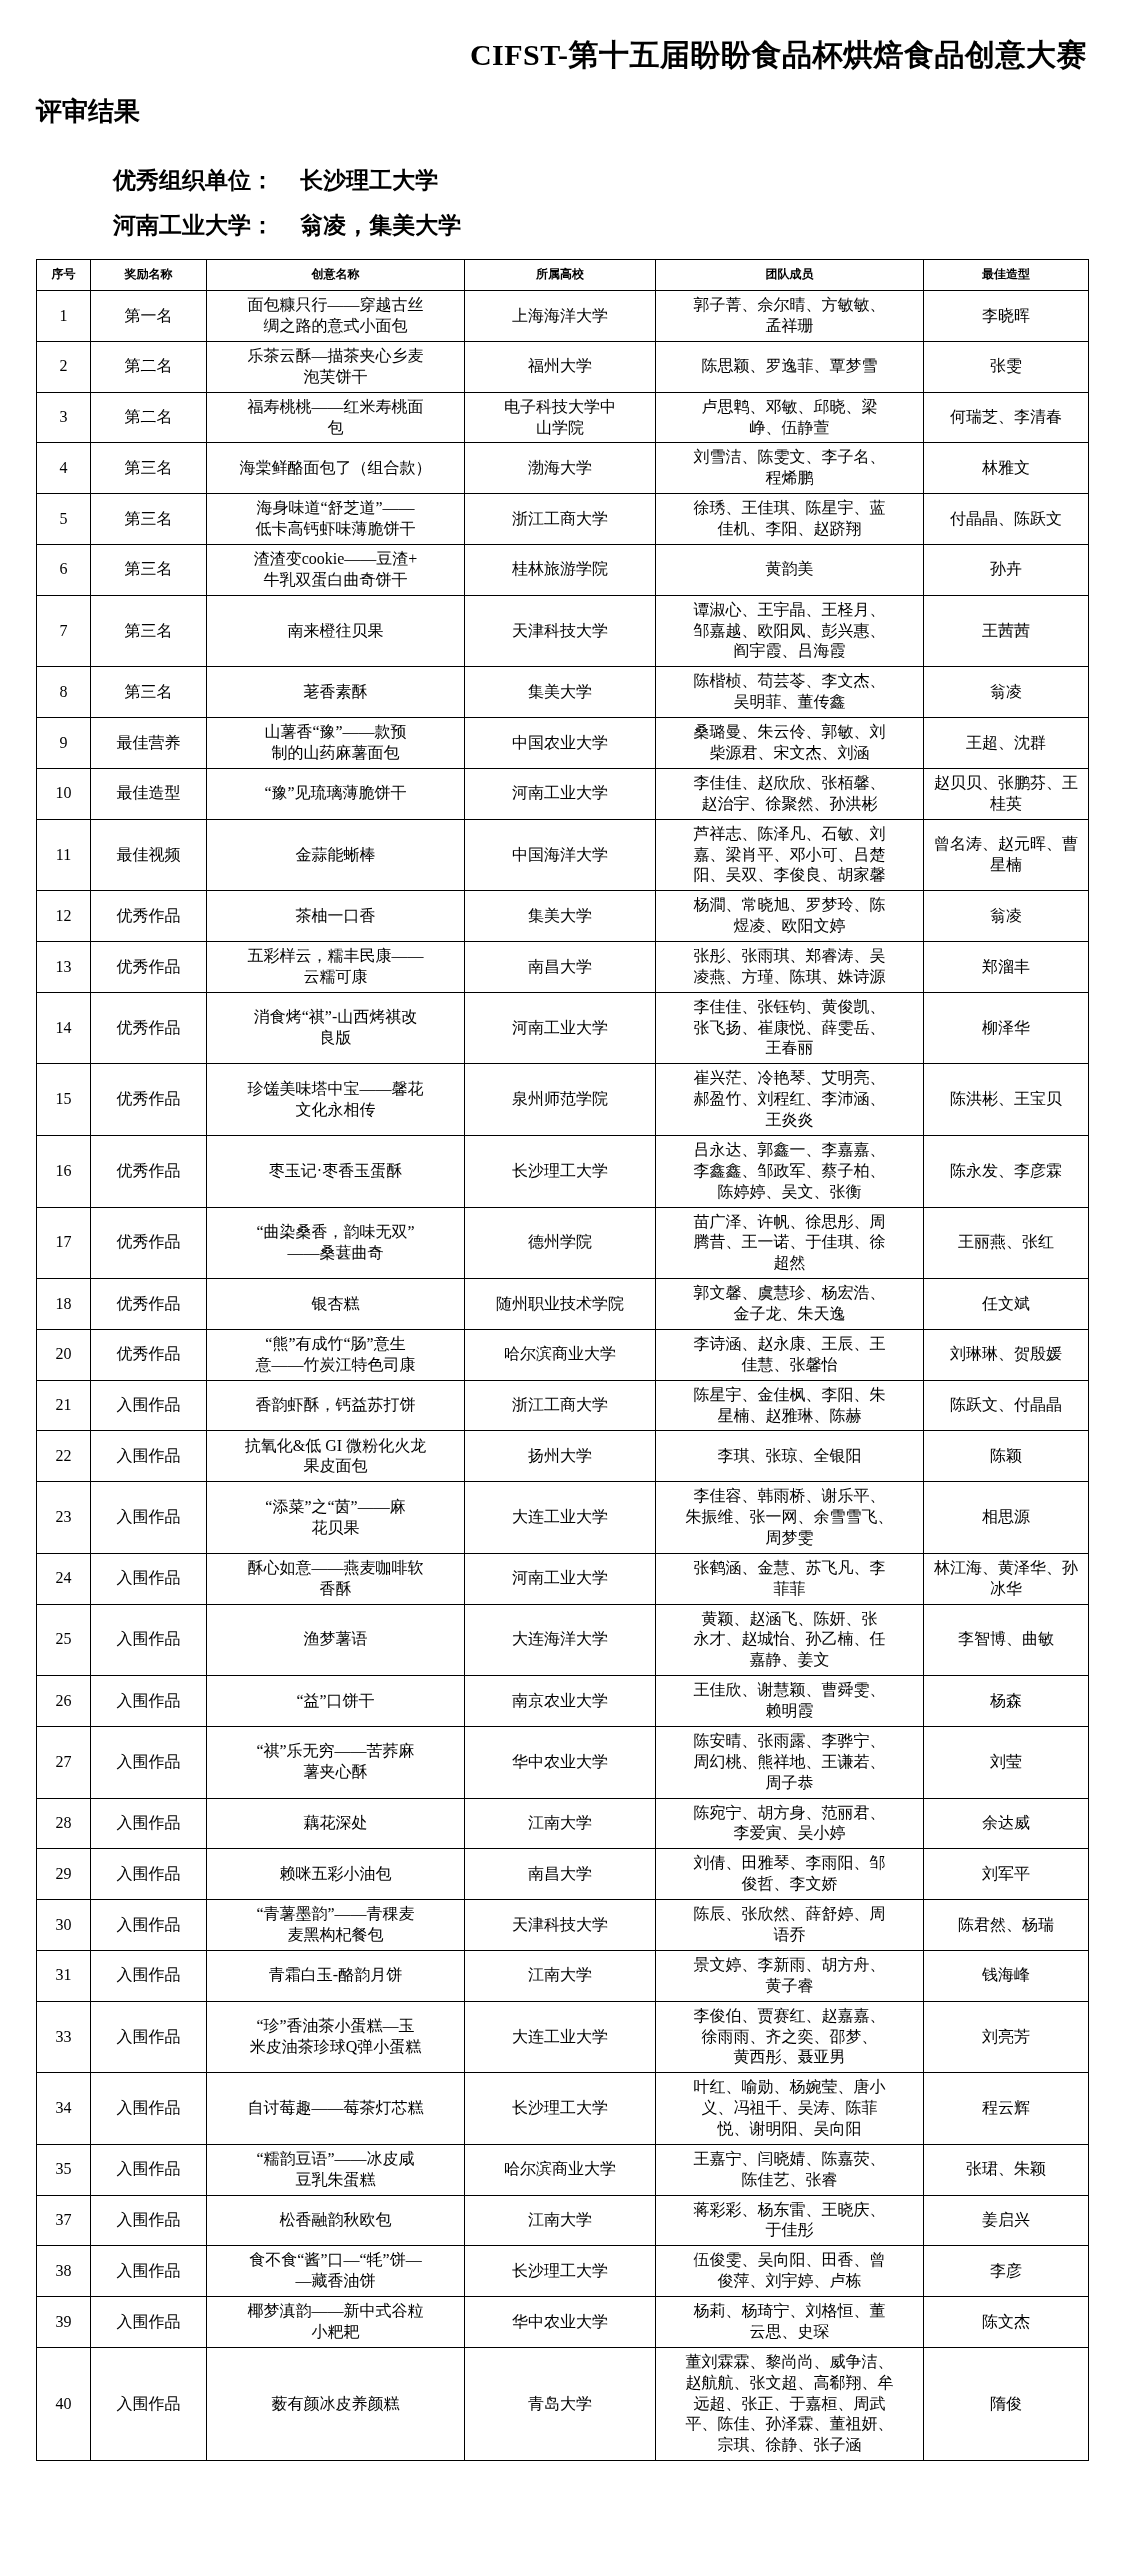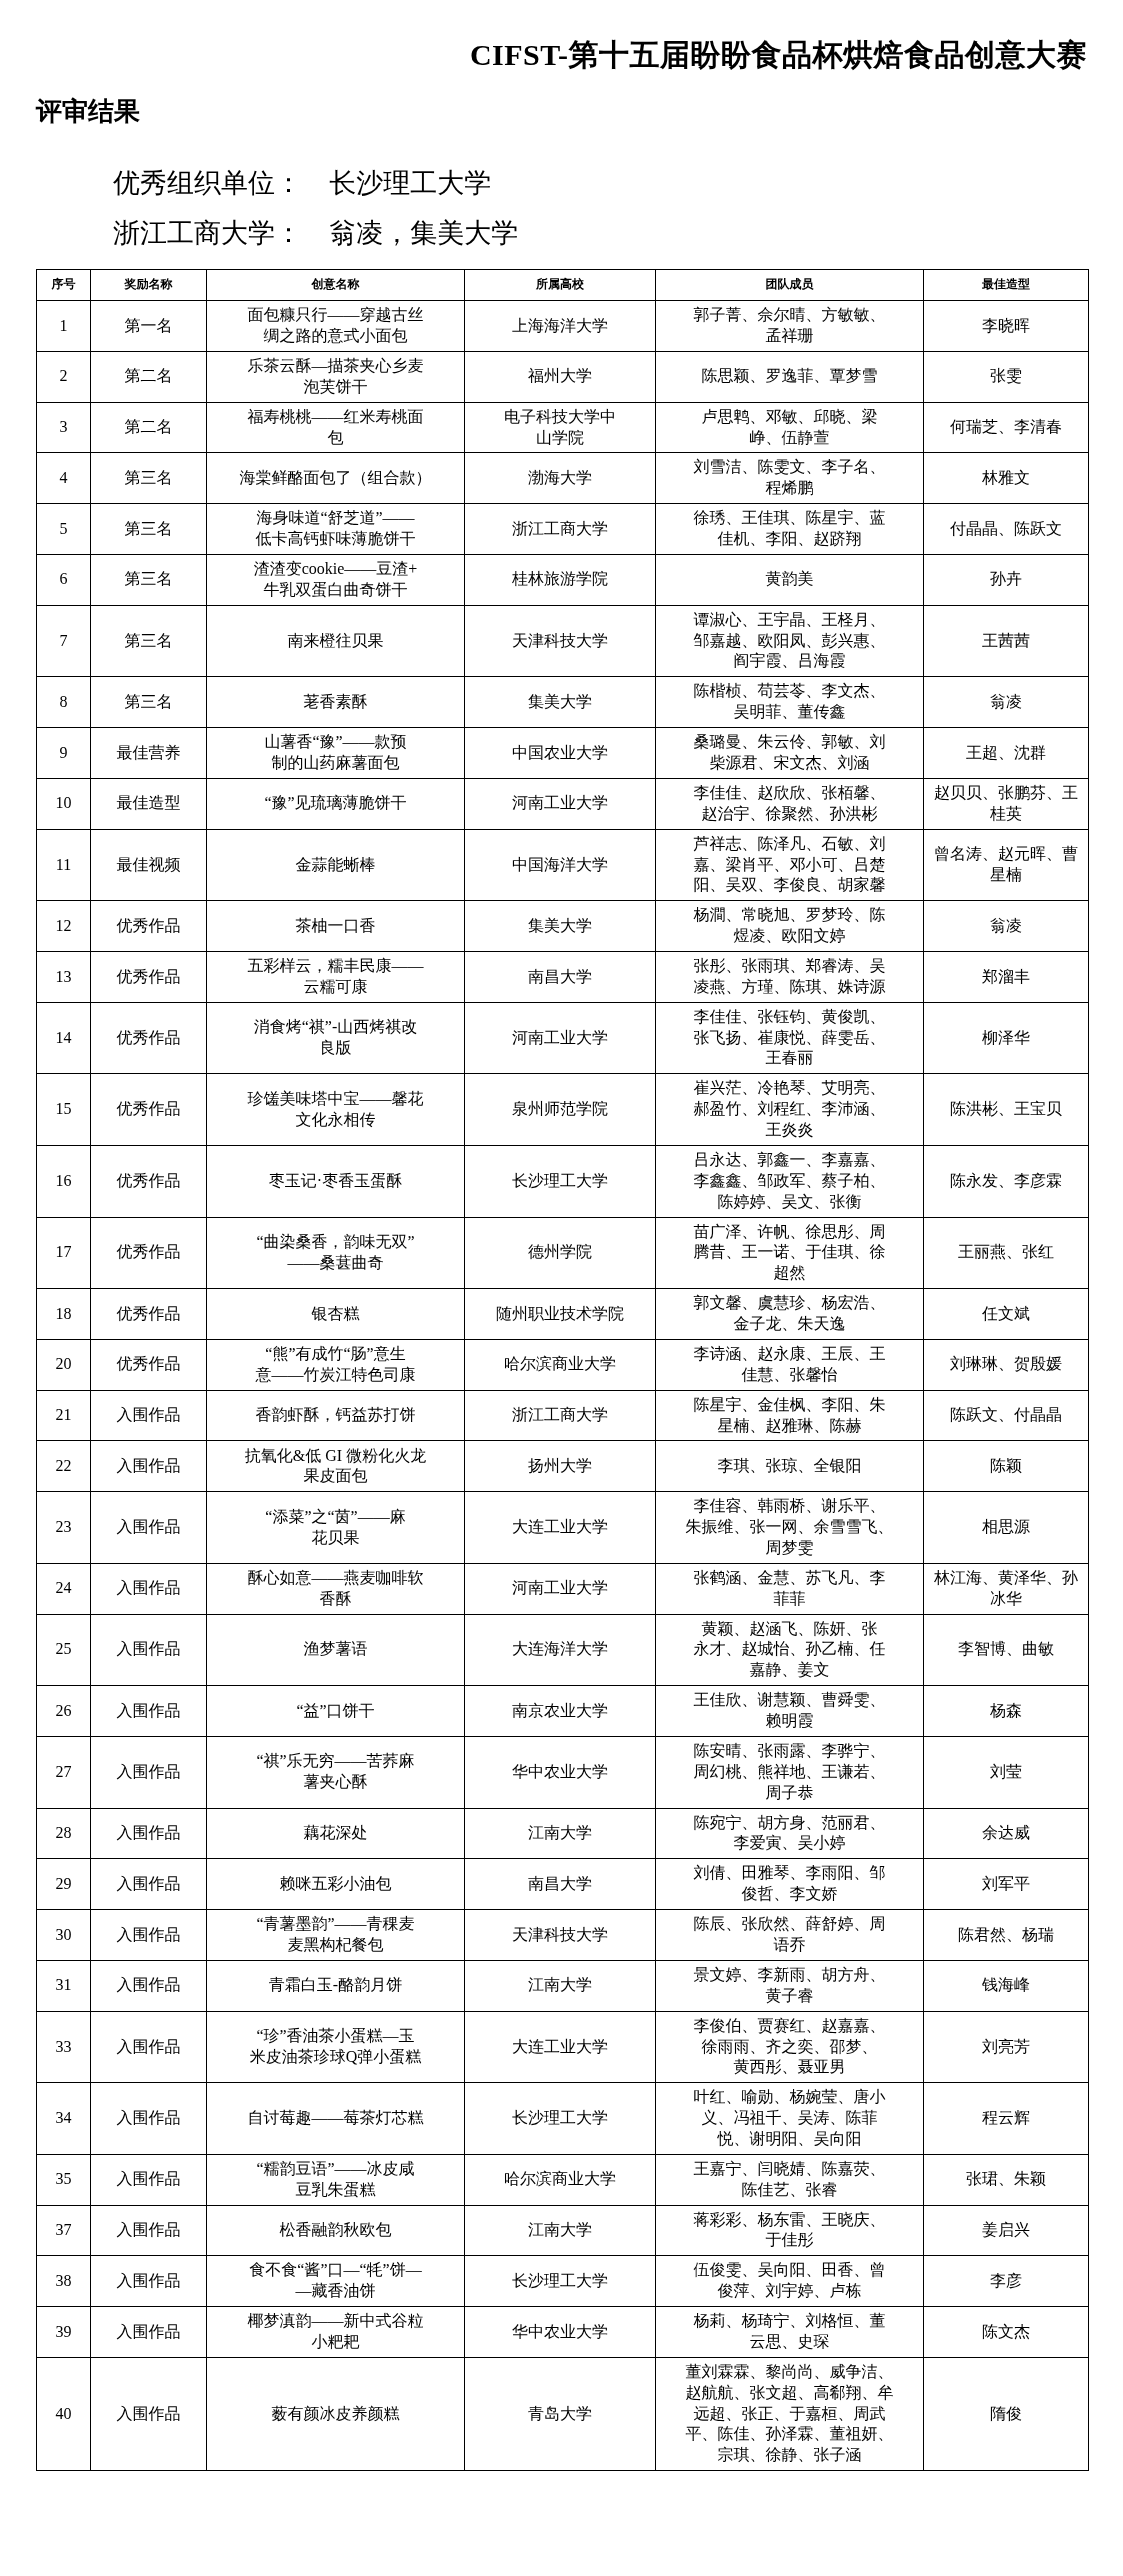--- a/index.html
+++ b/index.html
@@ -29,22 +29,22 @@
   .doc-subtitle {
     text-align: left;
     font-size: 26px;
     font-weight: bold;
     margin: 0 0 36px 0;
   }
   .meta-block {
     margin: 0 0 18.5px 77px;
   }
   .meta-line {
-    font-size: 27px;
-    font-weight: normal;
+    font-size: 23px;
+    font-weight: bold;
     margin-bottom: 13.4px;
     white-space: nowrap;
   }
   .meta-label {
     display: inline-block;
   }
   .meta-value {
     display: inline-block;
     margin-left: 20.6px;
   }
@@ -85,21 +85,21 @@
 
   <div class="doc-title">CIFST-第十五届盼盼食品杯烘焙食品创意大赛</div>
   <div class="doc-subtitle">评审结果</div>
 
   <div class="meta-block">
     <div class="meta-line">
       <span class="meta-label">优秀组织单位：</span>
       <span class="meta-value">长沙理工大学</span>
     </div>
     <div class="meta-line">
-      <span class="meta-label">浙江工商大学：</span>
+      <span class="meta-label">河南工业大学：</span>
       <span class="meta-value">翁凌，集美大学</span>
     </div>
   </div>
 
   <table class="results">
     <colgroup>
       <col class="c-idx">
         <col class="c-award">
         <col class="c-name">
       <col class="c-uni">

